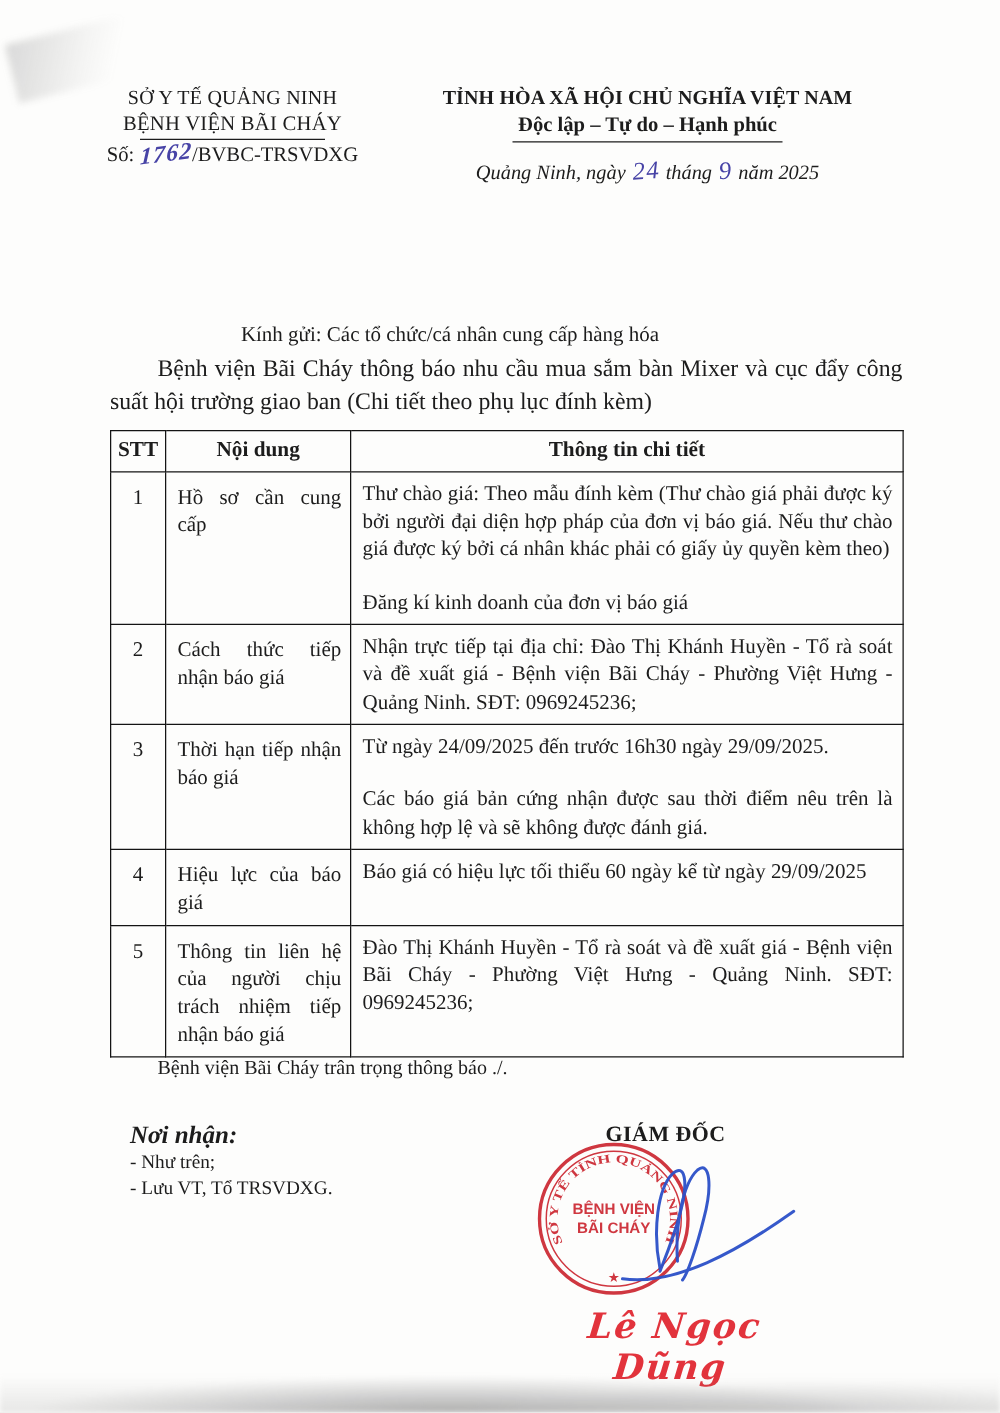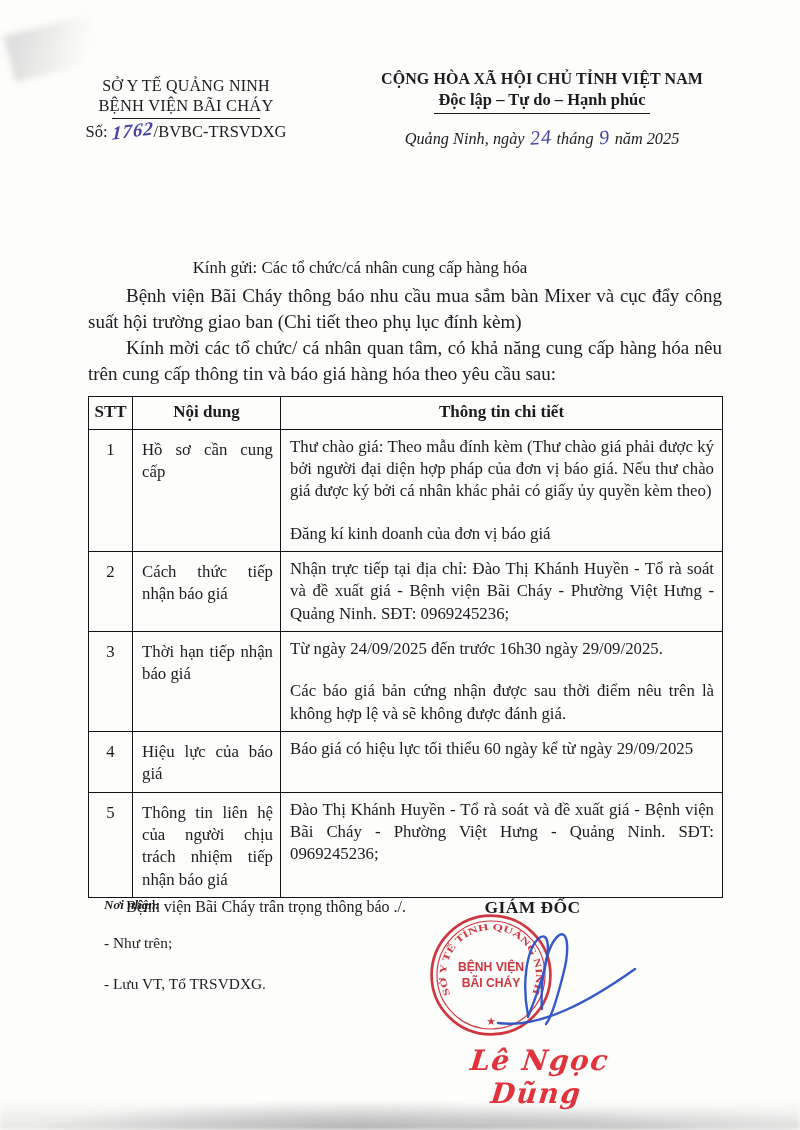--- a/index.html
+++ b/index.html
@@ -24,21 +24,21 @@
   .bottom-shadow {
     position: absolute; left: 0; right: 0; bottom: 0; height: 30px;
     background:
       radial-gradient(60% 140% at 45% 100%, rgba(80,80,82,0.38), transparent 70%),
       radial-gradient(40% 120% at 80% 100%, rgba(110,110,112,0.22), transparent 70%),
       linear-gradient(to bottom, transparent, rgba(130,130,130,0.18));
     filter: blur(2px);
   }
 
   
-  .header { position: absolute; top: 70px; left: 64px; right: 48px; display: flex; align-items: center; }
+  .header { position: absolute; top: 70px; left: 64px; right: 72px; display: flex; }
   .hl { width: 244px; text-align: center; }
   .hl .agency { font-size: 16px; letter-spacing: 0.2px; }
   .hl .unit { font-size: 16.5px; font-weight: normal; margin-top: 1px; letter-spacing: 0.2px; }
   .hl .unit-rule { width: 148px; border-top: 1.6px solid #1c1c1c; margin: 2px auto 2px; }
   .hl .so-line { font-size: 16.5px; white-space: nowrap; }
   .hw {
     font-style: italic; color: #4743a6; display: inline-block;
     font-size: 19px; transform: rotate(-7deg) skewX(-10deg);
     font-weight: bold; letter-spacing: 1px; line-height: 1;
   }
@@ -72,22 +72,22 @@
   td.ct { padding: 6px 8px 6px 9px; }
   td.ct p { text-align: justify; margin: 0; }
   td.ct p + p { margin-top: 20px; }
   tr.r1 { height: 112px; } tr.r2 { height: 71px; } tr.r3 { height: 87px; }
   tr.r4 { height: 53px; } tr.r5 { height: 100px; }
 
   .closing { font-size: 16px; text-indent: 38px; }
 
   
   .recipients { position: absolute; left: 104px; top: 897px; font-size: 15.4px; }
-  .recipients .label { font-weight: bold; font-style: italic; font-size: 13px; }
-  .recipients .item { margin-top: 20px; line-height: 1.35; }
+  .recipients .label { font-weight: bold; font-style: italic; font-size: 20px; }
+  .recipients .item { margin-top: 0; line-height: 1.35; }
   .director { position: absolute; left: 415px; top: 897px; width: 235px; text-align: center;
     font-weight: bold; font-size: 17.5px; letter-spacing: 0.4px; }
   .stamp { position: absolute; left: 428px; top: 912px; width: 126px; height: 126px; }
   .sig { position: absolute; left: 470px; top: 923px; width: 180px; height: 108px; }
   .signer-name {
     position: absolute; left: 418px; top: 1044px; width: 240px; text-align: center;
     font-family: "DejaVu Serif", serif; font-style: italic; font-weight: bold;
     font-size: 28px; color: #e2333c; letter-spacing: 1.5px;
     transform: skewX(-6deg);
   }
@@ -100,30 +100,29 @@
   <div class="smudge"></div>
 
   <div class="header">
     <div class="hl">
       <div class="agency">SỞ Y TẾ QUẢNG NINH</div>
       <div class="unit">BỆNH VIỆN BÃI CHÁY</div>
       <div class="unit-rule"></div>
       <div class="so-line"><span>Số:</span> <span class="hw">1762</span><span>/BVBC-TRSVDXG</span></div>
     </div>
     <div class="hr">
-      <div class="nat-title">CỘNG HÒA XÃ HỘI CHỦ TỈNH VIỆT NAM</div>
+      <div class="nat-title">TỈNH HÒA XÃ HỘI CHỦ NGHĨA VIỆT NAM</div>
       <div><span class="motto">Độc lập – Tự do – Hạnh phúc</span></div>
       <div class="date-line"><span>Quảng Ninh, ngày</span><span class="hw">24</span><span>tháng</span><span class="hw">9</span><span>năm 2025</span></div>
     </div>
   </div>
 
   <div class="content">
     <div class="salutation">Kính gửi: Các tổ chức/cá nhân cung cấp hàng hóa</div>
     <p class="body-p">Bệnh viện Bãi Cháy thông báo nhu cầu mua sắm bàn Mixer và cục đẩy công suất hội trường giao ban (Chi tiết theo phụ lục đính kèm)</p>
-    <p class="body-p">Kính mời các tổ chức/ cá nhân quan tâm, có khả năng cung cấp hàng hóa nêu trên cung cấp thông tin và báo giá hàng hóa theo yêu cầu sau:</p>
 
     <table class="quote">
       <colgroup>
           <col class="c1">
           <col class="c2">
           <col class="c3">
         </colgroup>
       <tbody>
           <tr>
         <th>STT</th>

